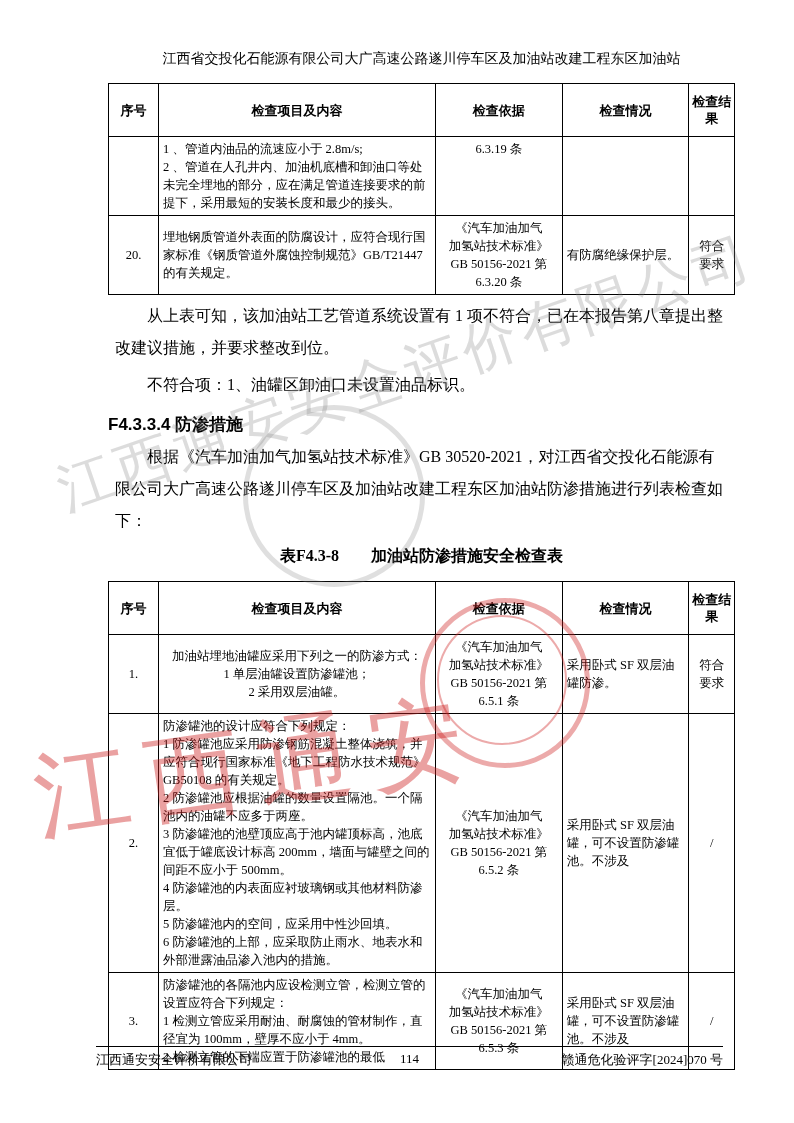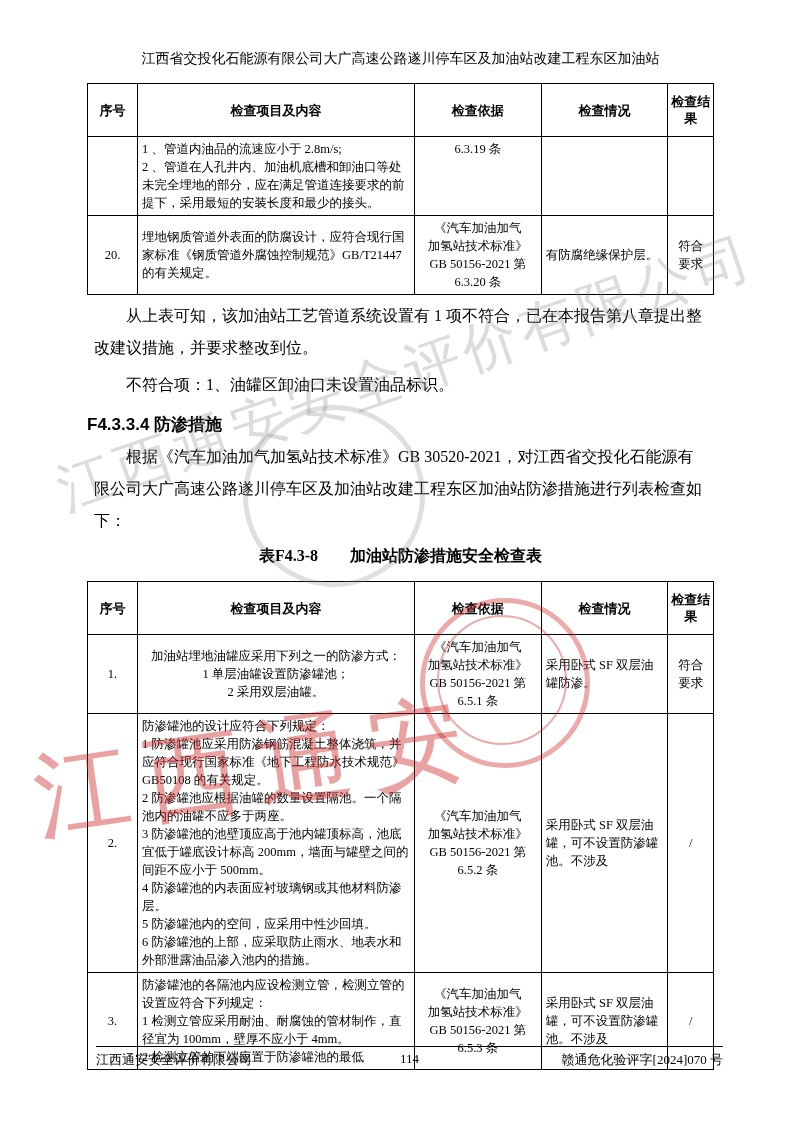--- a/index.html
+++ b/index.html
@@ -1,20 +1,20 @@
 <!DOCTYPE html>
 <html><head>
 <meta charset="utf-8">
 <style>
   html,body{margin:0;padding:0;background:#ffffff;}
   .page{
     position:relative;width:794px;height:1123px;background:#fff;overflow:hidden;
     font-family:"Liberation Serif","DejaVu Serif",serif;color:#000;margin:0 auto;
   }
-  .content{position:absolute;left:87px;top:48px;width:627px;}
+  .content{position:absolute;left:108px;top:48px;width:627px;}
   .doc-header{text-align:center;font-size:14px;line-height:21px;}
   .doc-header .l2{letter-spacing:1px;}
 
   table.check{width:100%;border-collapse:collapse;margin-top:14px;border:1.5px solid #000;table-layout:fixed;}
   table.check th,table.check td{border:1px solid #000;word-break:break-word;}
   table.check th{font-size:13px;font-weight:bold;text-align:center;padding:9px 2px;line-height:17px;}
   table.check td{font-size:12.5px;line-height:18px;padding:3px 4px;vertical-align:middle;}
   td.c-num{text-align:center;}
   td.c-content{text-align:left;white-space:pre-wrap;}
   td.c-content.centered{text-align:center;}

